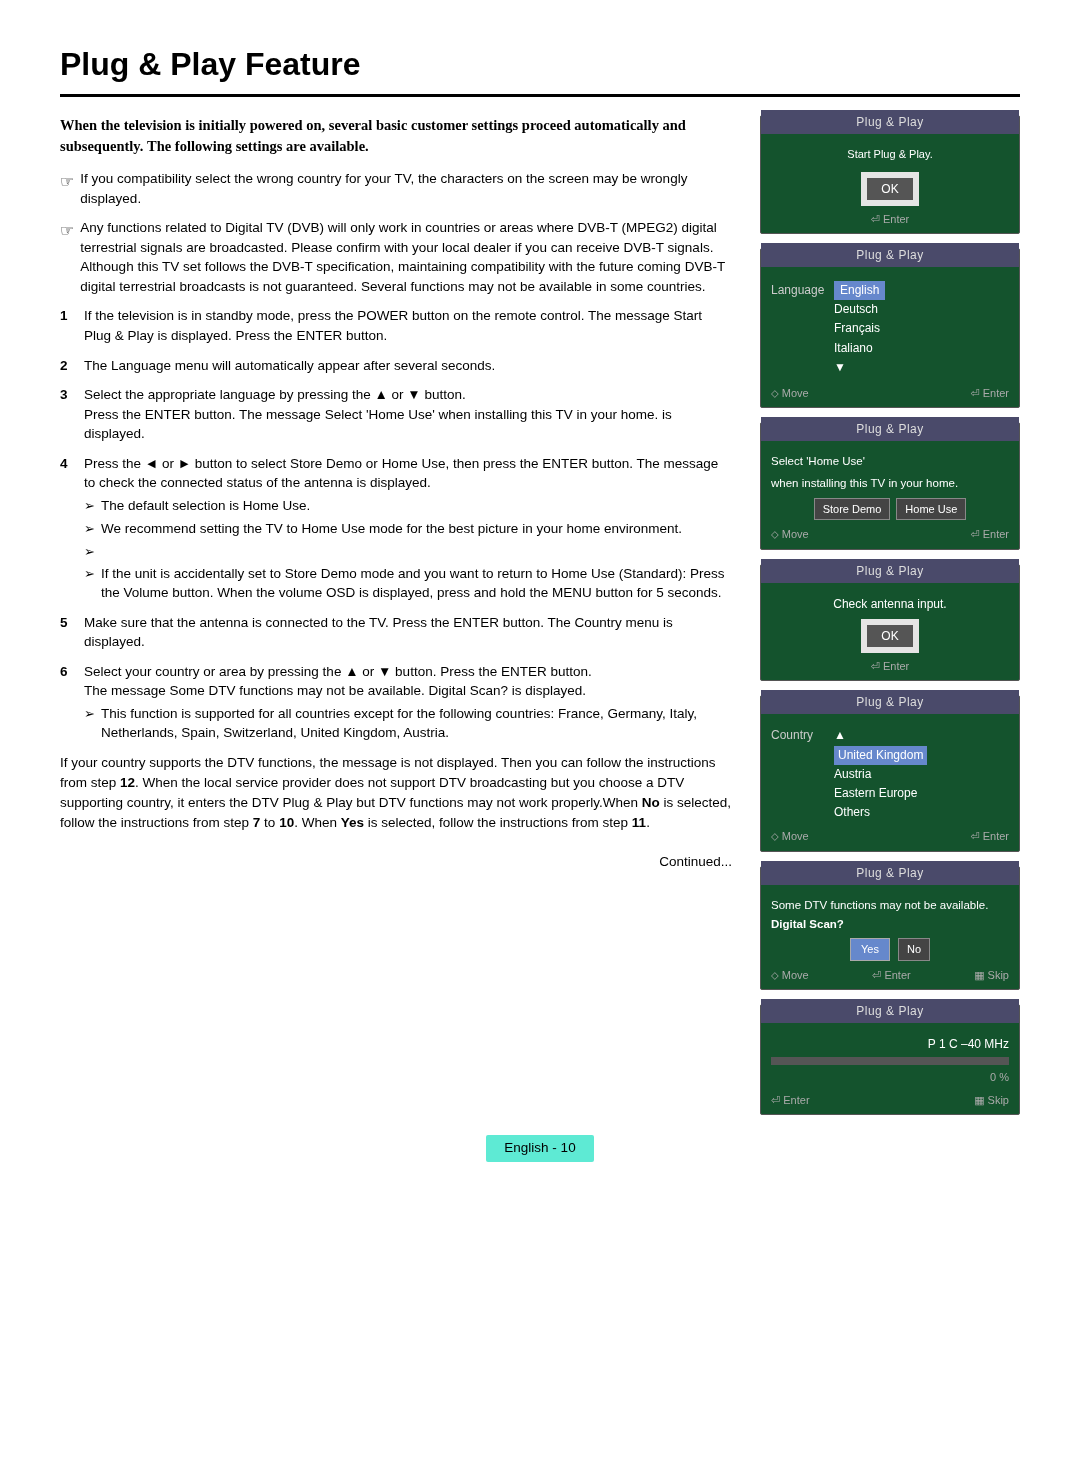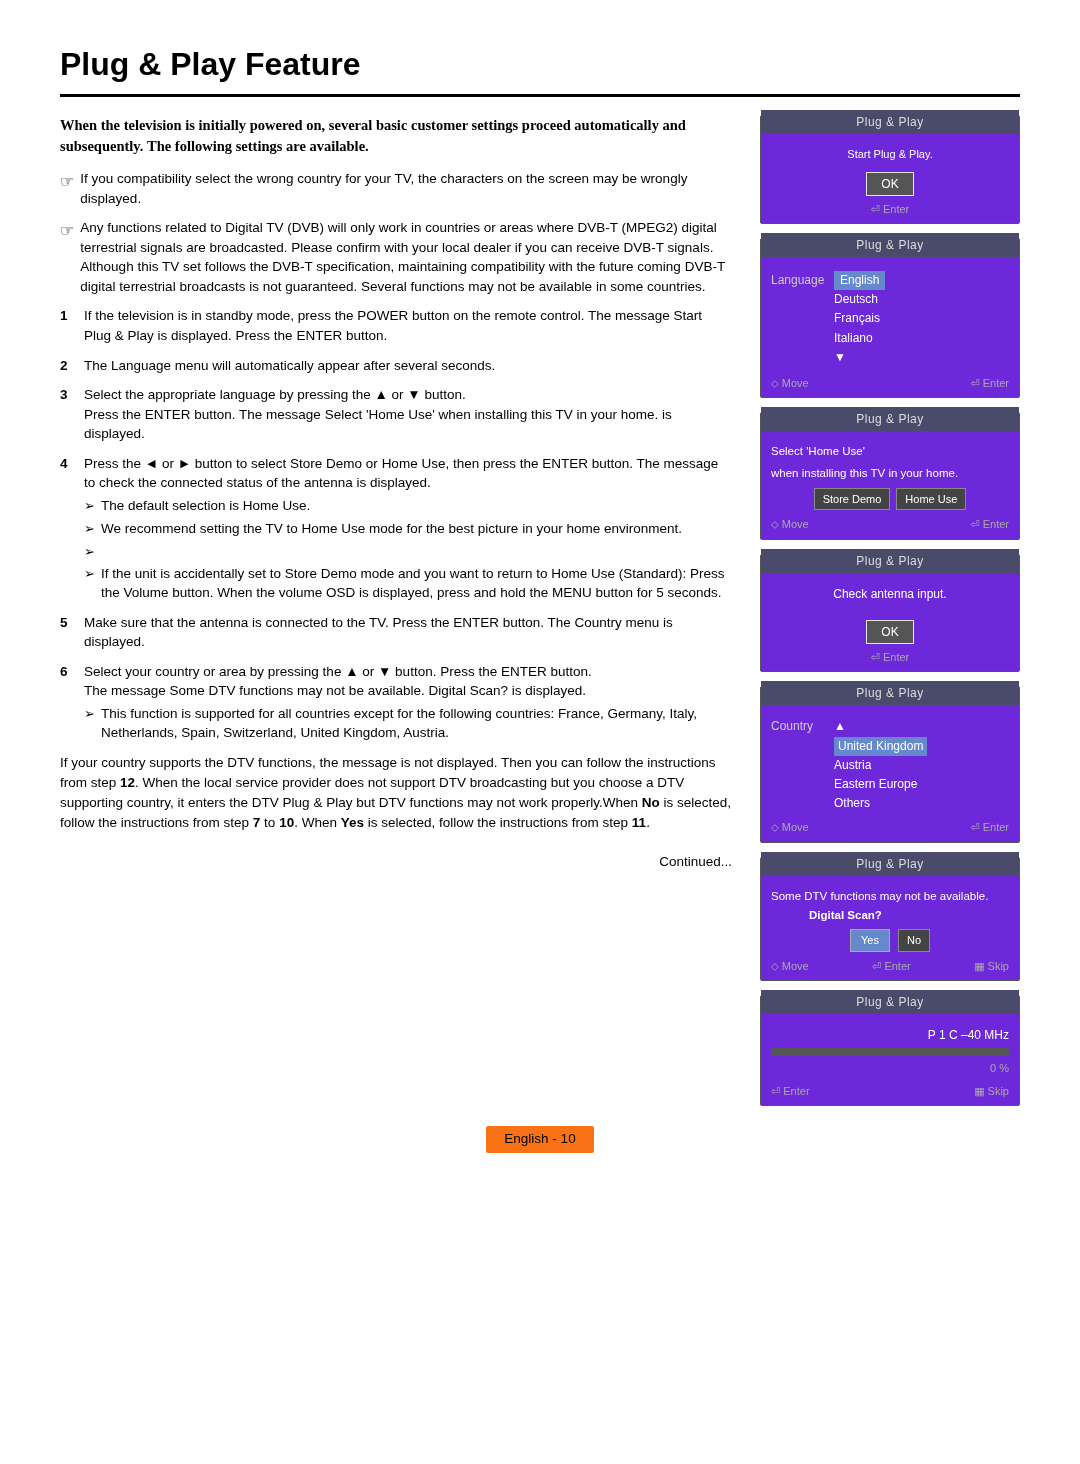--- a/index.html
+++ b/index.html
@@ -99,30 +99,30 @@
       font-size: 13.5px;
       margin-top: 18px;
     }
     .page-footer {
       text-align: center;
       margin-top: 20px;
       font-size: 13.5px;
     }
     .footer-badge {
       display: inline-block;
-      background: #f97316;
+      background: #5eead4;
       padding: 3px 18px;
       border-radius: 2px;
       font-size: 13.5px;
     }
 
     
     .ui-panel {
       border: 1px solid #555;
-      background: #6d28d9;
+      background: #14532d;
       color: #fff;
       padding: 2px 10px;
       font-size: 12px;
       border-radius: 2px;
     }
     .ui-panel-title {
       background: #4a4a6a;
       text-align: center;
       padding: 3px 0;
       font-size: 12px;
@@ -135,21 +135,21 @@
     }
     .ui-panel-center {
       text-align: center;
     }
     .ui-panel .ok-btn {
       display: inline-block;
       background: #555;
       color: #fff;
       padding: 2px 14px;
       font-size: 12px;
-      border: 1px solid #e5e5e5;
+      border: 6px solid #e5e5e5;
       margin-top: 4px;
       cursor: default;
     }
     .ui-panel .enter-label {
       display: block;
       text-align: center;
       color: #aaa;
       font-size: 11px;
       margin-top: 5px;
     }
@@ -391,21 +391,21 @@
         <div class="move-enter">
           <span>⬦ Move</span>
           <span>⏎ Enter</span>
         </div>
       </div>
     </div>
 
     <div class="ui-panel">
       <div class="ui-panel-title">Plug &amp; Play</div>
       <div class="ui-panel-body ui-panel-center">
-        <div style="font-size:12px;margin-bottom:13px;">Check antenna input.</div>
+        <div style="font-size:12px;margin-bottom:2px;">Check antenna input.</div>
         <div class="ok-btn">OK</div>
         <div class="enter-label">
           <span>⏎</span> Enter
         </div>
       </div>
     </div>
 
     <div class="ui-panel">
       <div class="ui-panel-title">Plug &amp; Play</div>
       <div class="ui-panel-body">
@@ -423,21 +423,21 @@
           <span>⬦ Move</span>
           <span>⏎ Enter</span>
         </div>
       </div>
     </div>
 
     <div class="ui-panel">
       <div class="ui-panel-title">Plug &amp; Play</div>
       <div class="ui-panel-body">
         <div style="font-size:11.5px;margin-bottom:2px;">Some DTV functions may not be available.</div>
-        <div style="font-size:11.5px;font-weight:bold;margin-bottom:5px;margin-left:38px;">Digital Scan?</div>
+        <div style="font-size:11.5px;font-weight:bold;margin-bottom:5px;">Digital Scan?</div>
         <div class="scan-row">
           <span class="btn-selected">Yes</span>
           <span class="btn-outline">No</span>
         </div>
         <div class="move-enter-3">
           <span>⬦ Move</span>
           <span>⏎ Enter</span>
           <span>▦ Skip</span>
         </div>
       </div>

